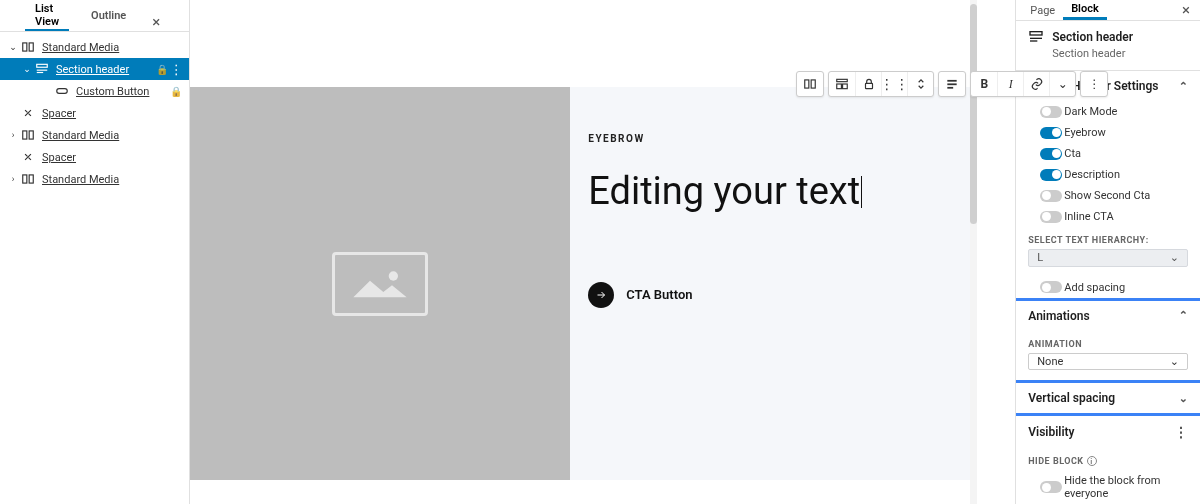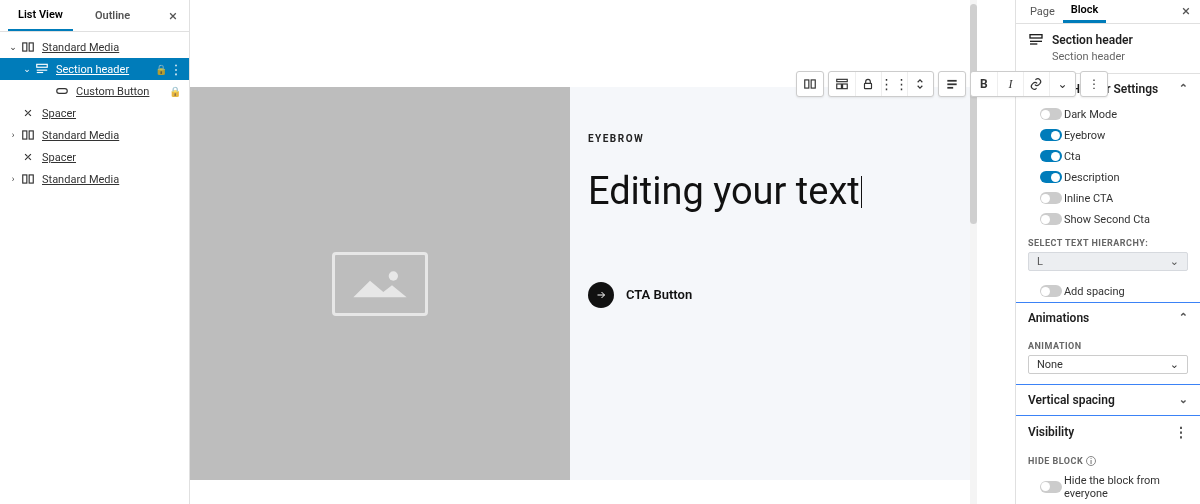--- a/index.html
+++ b/index.html
@@ -1,20 +1,20 @@
 <!DOCTYPE html>
 <html><head>
 <meta charset="utf-8">
 <style>
 * { box-sizing: border-box; margin: 0; padding: 0; font-family: -apple-system, BlinkMacSystemFont, "Segoe UI", Roboto, sans-serif; }
 body { width: 1200px; height: 504px; display: flex; background: #fff; color: #1e1e1e; overflow: hidden; }
 
 
 .left-panel { width: 197px; border-right: 1px solid #e0e0e0; display: flex; flex-direction: column; }
-.left-tabs { display: flex; align-items: center; border-bottom: 1px solid #e0e0e0; padding: 0 8px; height: 32px; position: relative; gap: 12px; }
+.left-tabs { display: flex; align-items: flex-end; border-bottom: 1px solid #e0e0e0; padding: 0 25px; height: 32px; position: relative; gap: 12px; }
 .left-tab { font-size: 11px; font-weight: 600; padding: 0 10px; height: 100%; display: flex; align-items: center; color: #555; cursor: pointer; }
 .left-tab.active { color: #000; border-bottom: 2px solid #007cba; }
 .close-x { margin-left: auto; font-size: 15px; color: #555; cursor: pointer; padding: 0 4px; }
 .tree { padding: 4px 0; }
 .tree-row { display: flex; align-items: center; height: 22px; font-size: 11px; color: #333; cursor: pointer; padding-right: 6px; }
 .tree-row.selected { background: #007cba; color: #fff; }
 .caret { width: 14px; text-align: center; font-size: 9px; color: inherit; flex-shrink: 0; }
 .caret.blank { visibility: hidden; }
 .ticon { width: 16px; height: 16px; display: inline-flex; align-items: center; justify-content: center; margin-right: 6px; flex-shrink: 0; }
 .ticon svg { width: 14px; height: 14px; }
@@ -50,21 +50,21 @@
 .right-panel { width: 192px; border-left: 1px solid #e0e0e0; display: flex; flex-direction: column; font-size: 11px; overflow-y: auto; margin-left: 38px; }
 .right-panel::before { content:""; position:absolute; } 
 .right-tabs { display: flex; align-items: center; border-bottom: 1px solid #e0e0e0; height: 30px; padding: 0 6px; }
 .right-tab { font-size: 11px; padding: 0 8px; height:100%; display:flex; align-items:center; color:#555; cursor:pointer; }
 .right-tab.active { color:#000; border-bottom: 3px solid #007cba; font-weight:600; }
 .block-id { display:flex; align-items:center; gap:8px; padding:8px 12px 0 12px; }
 .block-id svg { width:16px; height:16px; }
 .block-id-name { font-size:12px; font-weight:600; }
 .block-id-sub { font-size:11px; color:#666; padding: 2px 12px 10px 36px; border-bottom:1px solid #e0e0e0; }
 .section-head { display:flex; align-items:center; justify-content:space-between; padding: 8px 12px; font-size:12px; font-weight:600; cursor:pointer; }
-.section-head.border-top { border-top:1px solid #3b82f6; }
+.section-head.border-top { border-top:3px solid #3b82f6; }
 .chev { font-size:11px; color:#555; }
 .toggle-row { display:flex; align-items:center; gap:2px; padding: 4px 24px; }
 .toggle { width: 22px; height: 12px; border-radius: 7px; background:#ccc; position:relative; flex-shrink:0; cursor:pointer; }
 .toggle::after { content:""; position:absolute; width:9px; height:9px; border-radius:50%; background:#fff; top:1.5px; left:1.5px; transition: left .1s; }
 .toggle.on { background:#007cba; }
 .toggle.on::after { left: 11.5px; }
 .toggle-label { font-size: 11px; color:#333; }
 .mini-label { font-size: 9px; font-weight:700; color:#666; letter-spacing:.5px; padding: 8px 12px 4px 12px; }
 .mini-label .info { display:inline-block; width:10px; height:10px; border:1px solid #888; border-radius:50%; font-size:8px; text-align:center; line-height:9px; margin-left:3px; color:#888; }
 .select { margin: 0 12px 10px 12px; height: 24px; background:#eceef1; border:1px solid #d6d9de; border-radius:2px; display:flex; align-items:center; justify-content:space-between; padding:0 8px; font-size:11px; color:#555; cursor:pointer; }
@@ -283,25 +283,25 @@
   <div class="toggle-row">
       <span class="toggle on"></span>
       <span class="toggle-label">Cta</span>
     </div>
   <div class="toggle-row">
       <span class="toggle on"></span>
       <span class="toggle-label">Description</span>
     </div>
   <div class="toggle-row">
       <span class="toggle"></span>
+      <span class="toggle-label">Show Second Cta</span>
+    </div>
+  <div class="toggle-row">
+      <span class="toggle"></span>
       <span class="toggle-label">Inline CTA</span>
-    </div>
-  <div class="toggle-row">
-      <span class="toggle"></span>
-      <span class="toggle-label">Show Second Cta</span>
     </div>
 
   <div class="mini-label">SELECT TEXT HIERARCHY:</div>
   <div class="select">
     <span>L</span>
       <span>⌄</span>
   </div>
 
   <div class="toggle-row">
       <span class="toggle"></span>

